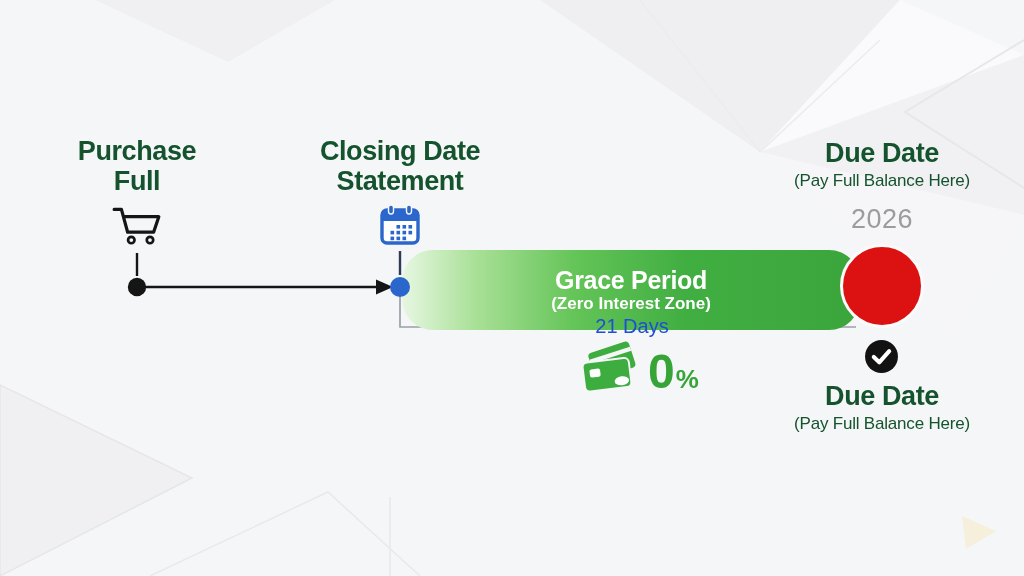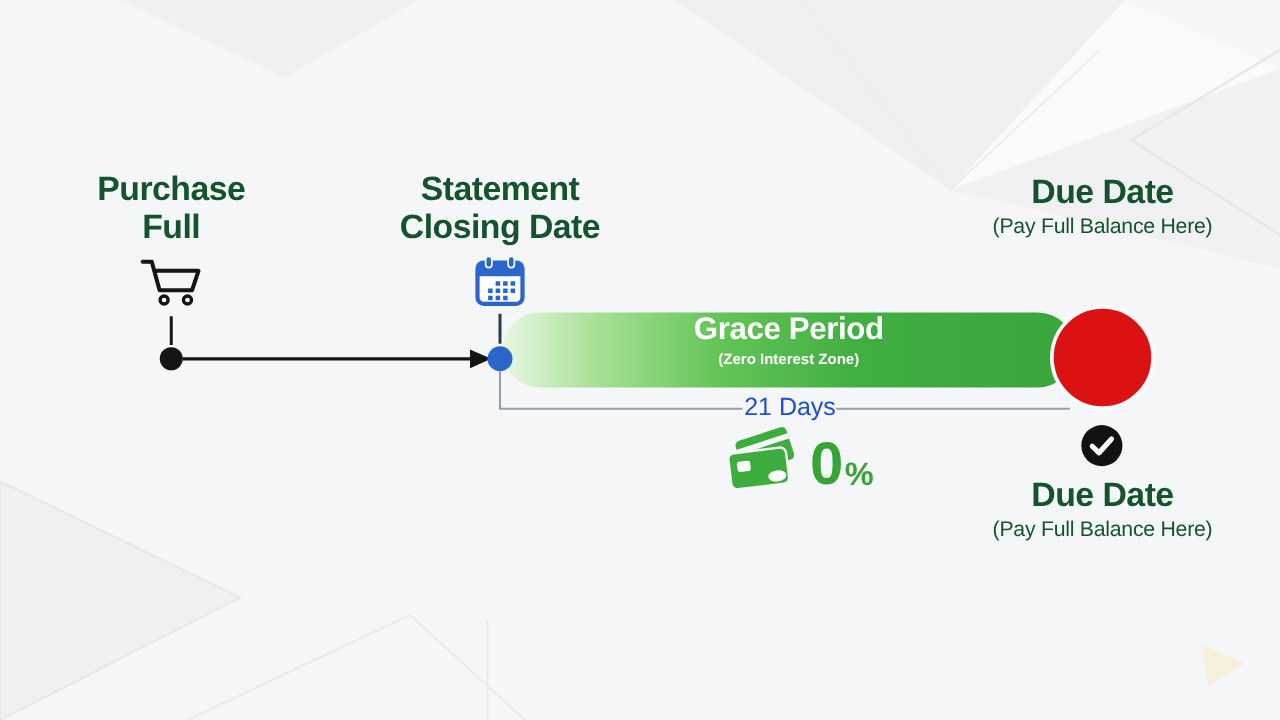--- a/index.html
+++ b/index.html
@@ -19,27 +19,27 @@
     font-size:27px;line-height:30px;letter-spacing:-0.4px;color:#14532d;z-index:3;
   }
   .event-sub{
     font-size:17px;line-height:20px;font-weight:400;letter-spacing:-0.2px;margin-top:3px;
   }
   .year-label{
     position:absolute;left:782px;top:204px;width:200px;text-align:center;
     font-size:27px;font-weight:500;color:#9b9ba0;letter-spacing:0.5px;z-index:3;
   }
   .grace-bar{
-    position:absolute;left:402px;top:250px;width:458px;height:60px;border-radius:31px;
+    position:absolute;left:402px;top:250px;width:458px;height:80px;border-radius:31px;
     background:linear-gradient(90deg,#e7f7e2 0%,#a9e097 16%,#63c457 38%,#41ae42 62%,#3aa53b 100%);
-    display:flex;flex-direction:column;align-items:center;justify-content:flex-start;
+    display:flex;flex-direction:column;align-items:center;justify-content:center;
     color:#ffffff;z-index:3;
   }
   .grace-title{font-size:25px;line-height:27px;font-weight:700;letter-spacing:-0.3px;}
-  .grace-sub{font-size:12px;line-height:20px;font-weight:700;}
+  .grace-sub{font-size:17px;line-height:20px;font-weight:700;}
   .red-circle{
     position:absolute;left:840px;top:244px;width:84px;height:84px;border-radius:50%;
     background:#dc1111;border:3px solid #fbfbfb;box-sizing:border-box;z-index:4;
   }
   .days-label{
     position:absolute;left:582px;top:315px;width:100px;text-align:center;
     font-size:20px;font-weight:500;color:#1d4ed8;z-index:3;
   }
   .interest-group{
     position:absolute;left:578px;top:340px;display:flex;align-items:flex-end;z-index:3;
@@ -82,22 +82,22 @@
     <div>Purchase</div>
     <div>Full</div>
   </div>
   <svg class="cart-icon" width="54" height="46" viewBox="0 0 52 42">
     <path d="M4 5 H11 L17 27 H42 L47 12 H13.6" fill="none" stroke="#151515" stroke-width="3.1" stroke-linecap="round" stroke-linejoin="round"></path>
     <circle cx="20.5" cy="34.5" r="3.1" fill="none" stroke="#151515" stroke-width="2.6"></circle>
     <circle cx="38.5" cy="34.5" r="3.1" fill="none" stroke="#151515" stroke-width="2.6"></circle>
   </svg>
 
   <div class="event-label" style="left:290px;top:136px;width:220px;">
+    <div>Closing Date</div>
     <div>Statement</div>
-    <div>Closing Date</div>
   </div>
   <svg class="calendar-icon" width="44" height="44" viewBox="0 0 44 44">
     <rect x="4" y="7" width="36" height="33" rx="5" fill="#ffffff" stroke="#2b66cc" stroke-width="3.4"></rect>
     <path d="M4 12 a5 5 0 0 1 5 -5 h26 a5 5 0 0 1 5 5 v6 H4 Z" fill="#2b66cc"></path>
     <rect x="10.5" y="2" width="5" height="9" rx="2.4" fill="#2b66cc" stroke="#f5f6f7" stroke-width="1.4"></rect>
     <rect x="28.5" y="2" width="5" height="9" rx="2.4" fill="#2b66cc" stroke="#f5f6f7" stroke-width="1.4"></rect>
     <g fill="#2b66cc">
       <rect x="18.5" y="22" width="3.6" height="3.6"></rect>
         <rect x="24.5" y="22" width="3.6" height="3.6"></rect>
         <rect x="30.5" y="22" width="3.6" height="3.6"></rect>
@@ -108,20 +108,21 @@
       <rect x="12.5" y="33.6" width="3.6" height="3.6"></rect>
         <rect x="18.5" y="33.6" width="3.6" height="3.6"></rect>
         <rect x="24.5" y="33.6" width="3.6" height="3.6"></rect>
     </g>
   </svg>
 
   <div class="event-label" style="left:758px;top:138px;width:248px;">
     <div>Due Date</div>
     <div class="event-sub">(Pay Full Balance Here)</div>
   </div>
+  <div class="year-label">2026</div>
 
   <div class="grace-bar">
     <div class="grace-title">Grace Period</div>
     <div class="grace-sub">(Zero Interest Zone)</div>
   </div>
 
   <svg class="abs" style="left:126px;top:276px;z-index:4;" width="22" height="22" viewBox="0 0 22 22">
     <circle cx="11" cy="11" r="9.2" fill="#151515"></circle>
   </svg>
   <svg class="abs" style="left:389px;top:276px;z-index:4;" width="22" height="22" viewBox="0 0 22 22">

